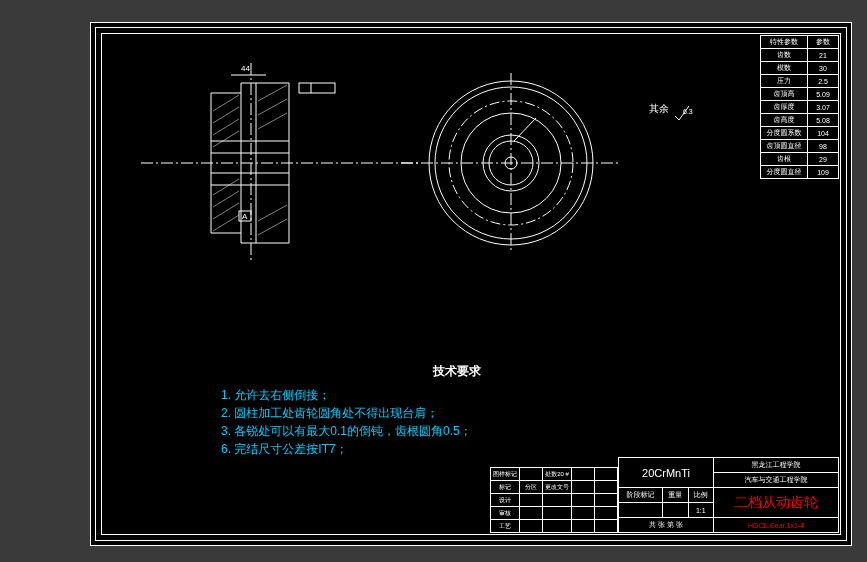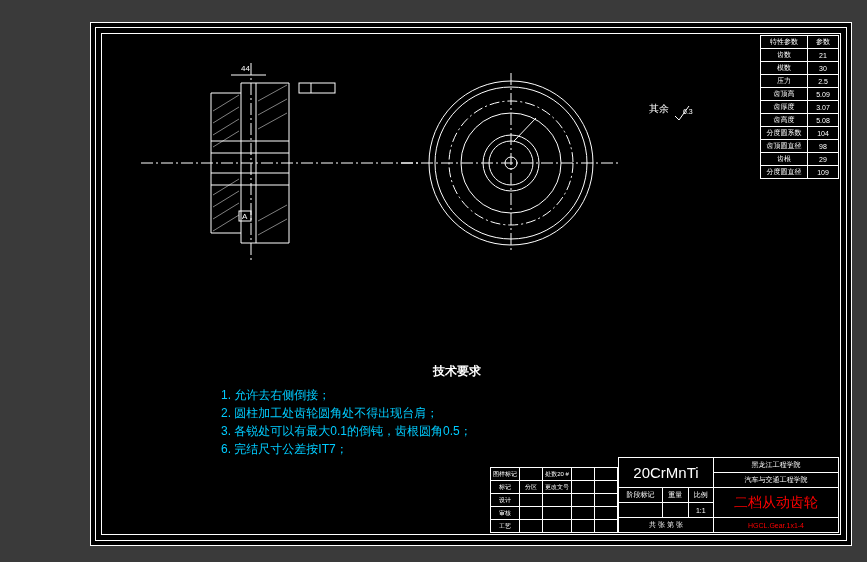--- a/index.html
+++ b/index.html
@@ -186,21 +186,21 @@
             <td></td>
             <td></td>
             <td></td>
           </tr>
     </tbody>
       </table>
 
     <table class="title-block">
       <tbody>
           <tr>
-        <td colspan="3" rowspan="2" style="width:90px;font-size:15px">20CrMnTi</td>
+        <td colspan="3" rowspan="2" style="width:90px;font-size:11px">20CrMnTi</td>
         <td colspan="2" style="width:120px">黑龙江工程学院</td>
       </tr>
       <tr>
             <td colspan="2">汽车与交通工程学院</td>
           </tr>
       <tr>
         <td>阶段标记</td>
             <td>重量</td>
             <td>比例</td>
         <td colspan="2" rowspan="2" class="red" style="font-size:14px">二档从动齿轮</td>

